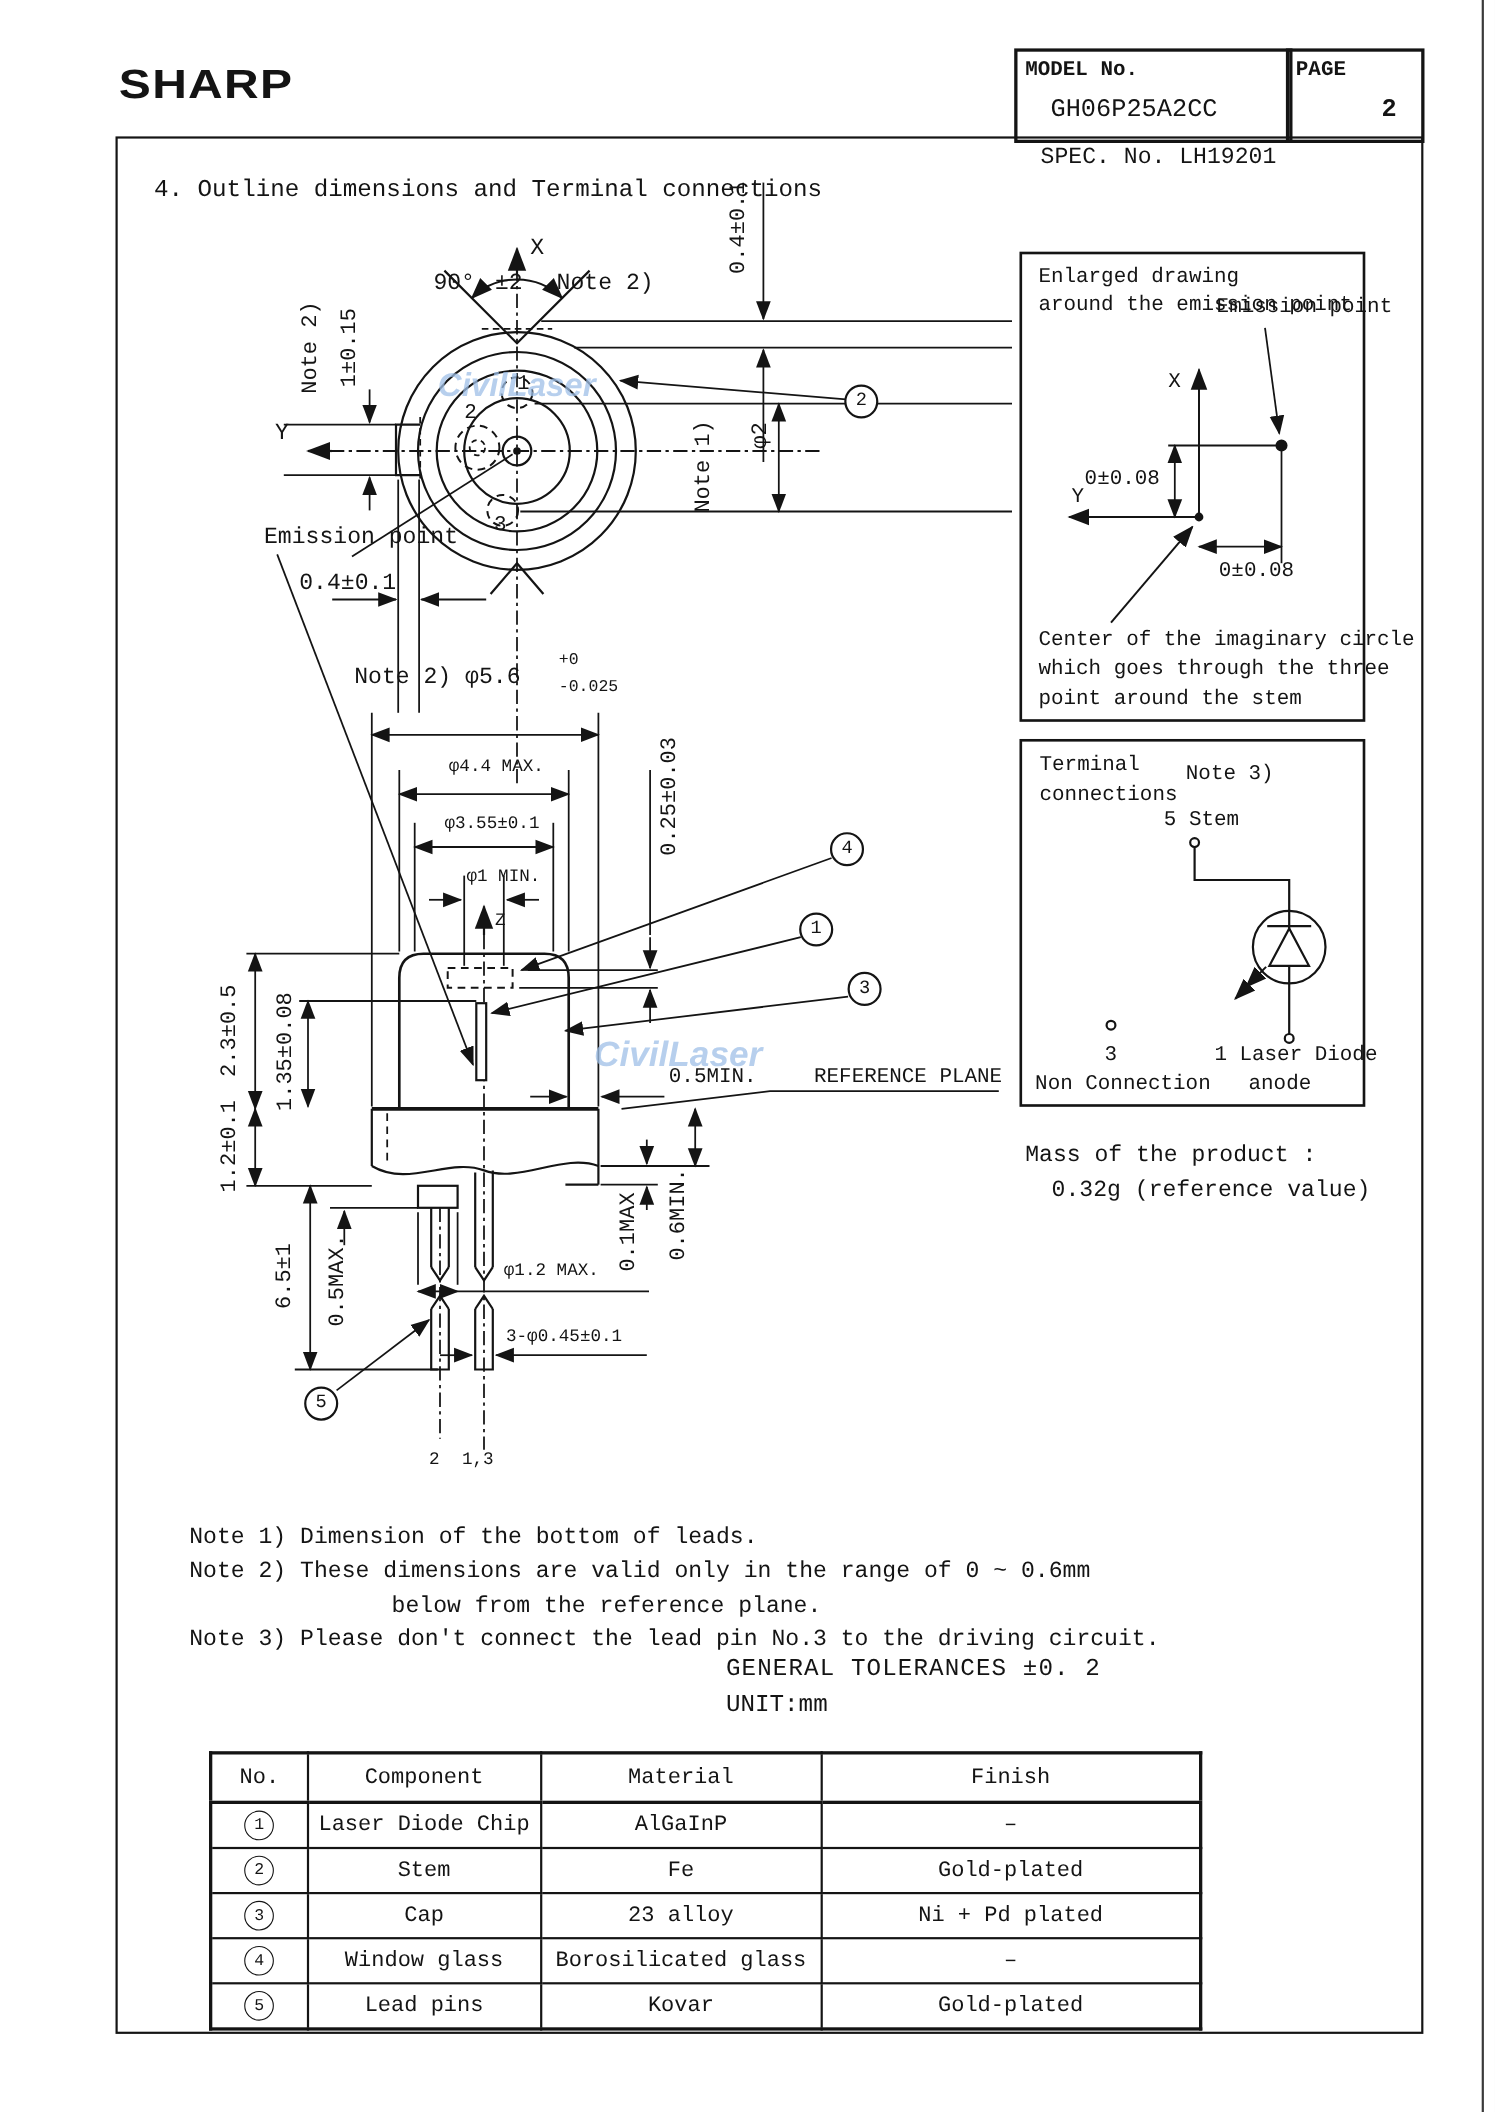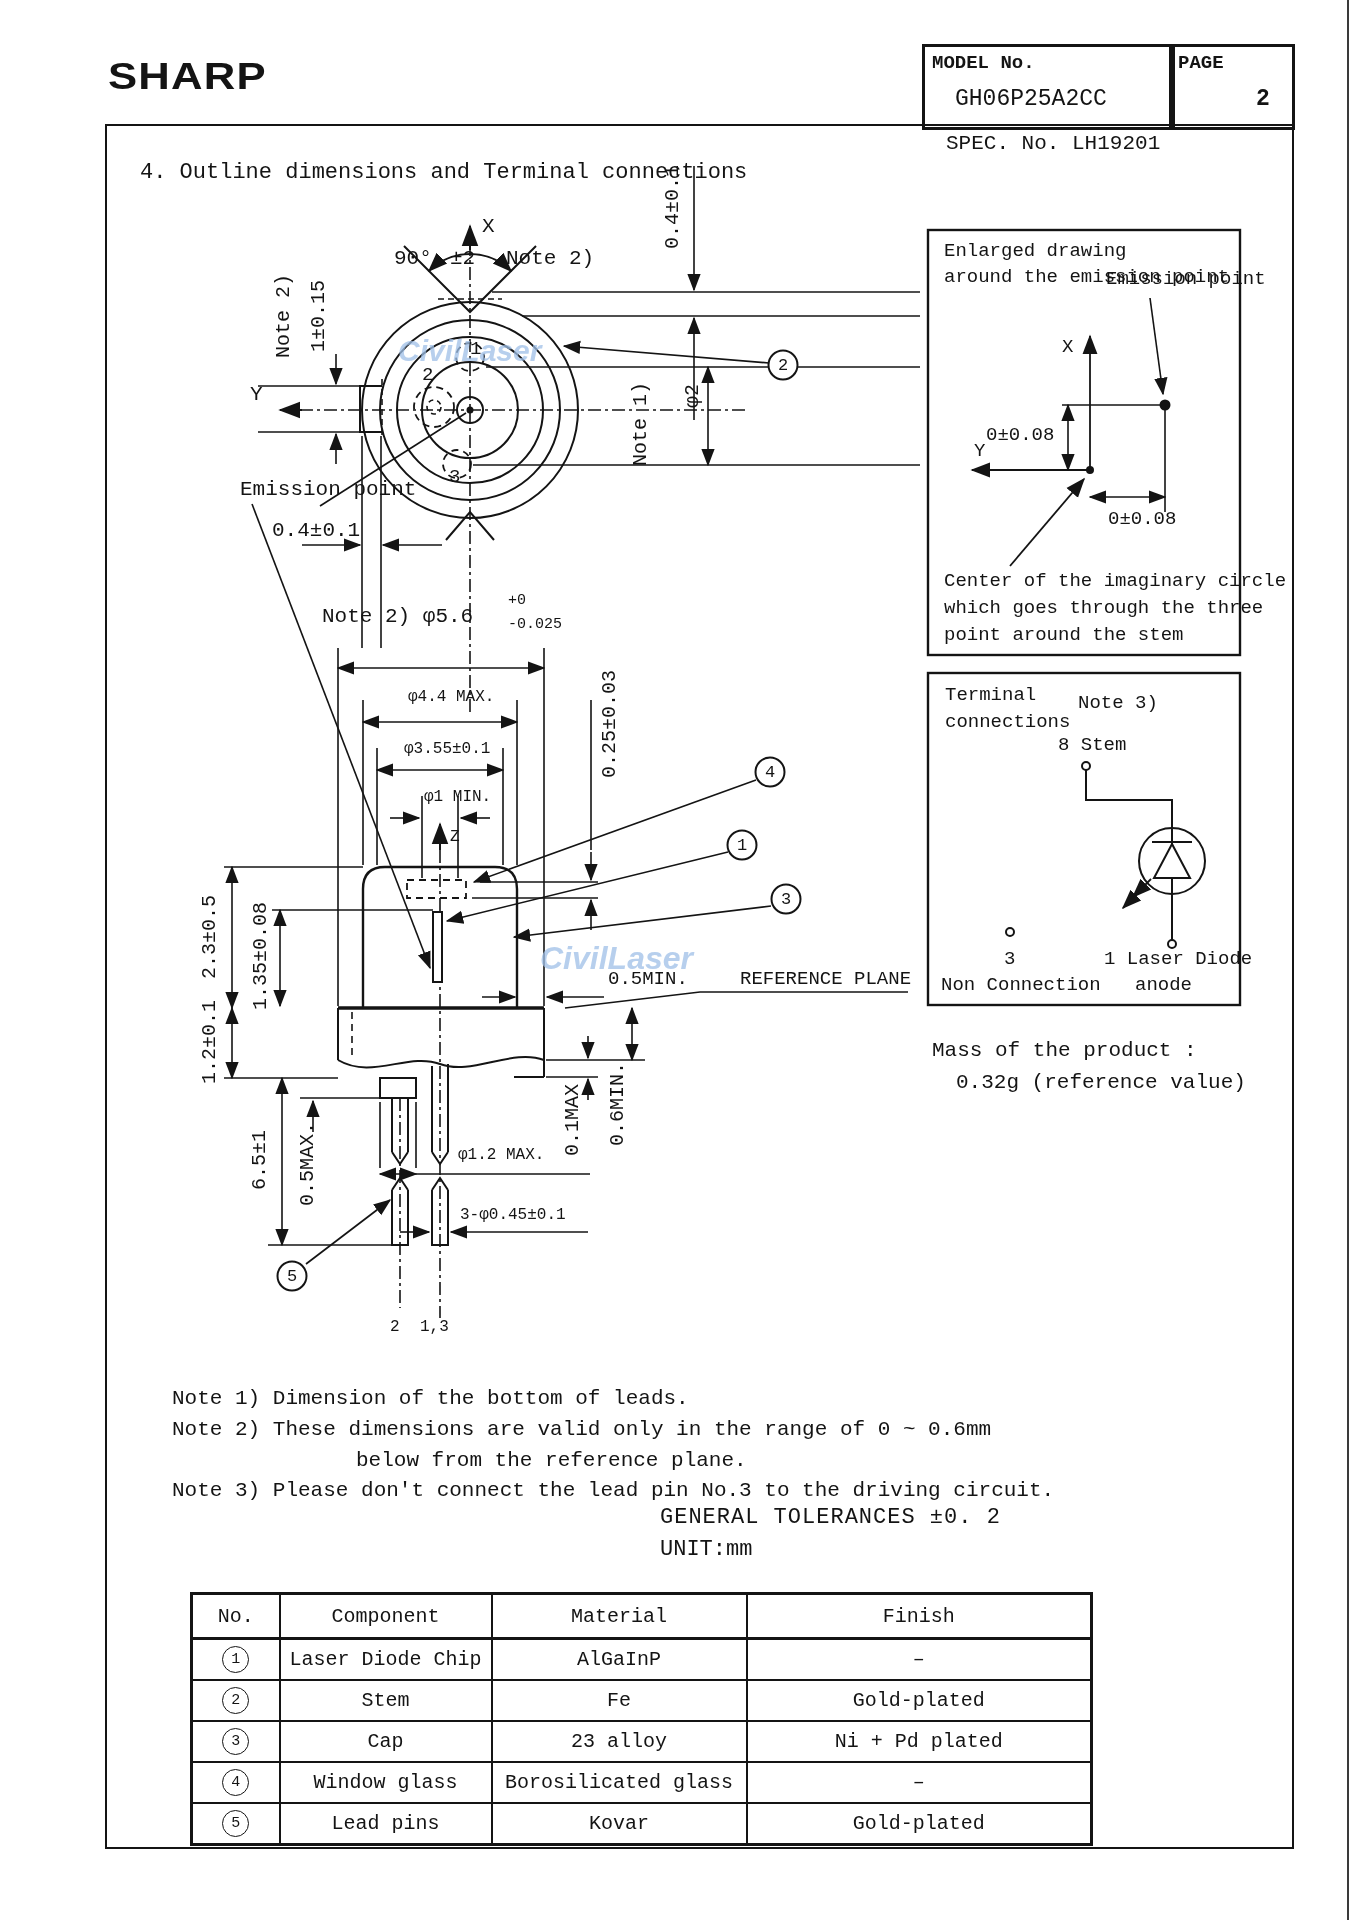--- a/index.html
+++ b/index.html
@@ -310,21 +310,21 @@
   <div class="lbl f19" style="left:1106px;top:268px;">Emission point</div>
   <div class="lbl f19" style="left:986px;top:424px;">0±0.08</div>
   <div class="lbl f19" style="left:1108px;top:508px;">0±0.08</div>
   <div class="lbl f19" style="left:944px;top:570px;">Center of the imaginary circle</div>
   <div class="lbl f19" style="left:944px;top:597px;">which goes through the three</div>
   <div class="lbl f19" style="left:944px;top:624px;">point around the stem</div>
 
   <div class="lbl f19" style="left:945px;top:684px;">Terminal</div>
   <div class="lbl f19" style="left:945px;top:711px;">connections</div>
   <div class="lbl f19" style="left:1078px;top:692px;">Note 3)</div>
-  <div class="lbl f19" style="left:1058px;top:734px;">8 Stem</div>
+  <div class="lbl f19" style="left:1058px;top:734px;">5 Stem</div>
   <div class="lbl f19" style="left:1004px;top:948px;">3</div>
   <div class="lbl f19" style="left:941px;top:974px;">Non Connection</div>
   <div class="lbl f19" style="left:1104px;top:948px;">1 Laser Diode</div>
   <div class="lbl f19" style="left:1135px;top:974px;">anode</div>
 
   <div class="lbl" style="left:932px;top:1038px;">Mass of the product :</div>
   <div class="lbl" style="left:956px;top:1070px;">0.32g (reference value)</div>
 
   <div class="lbl" style="left:172px;top:1386px;">Note 1) Dimension of the bottom of leads.</div>
   <div class="lbl" style="left:172px;top:1417px;">Note 2) These dimensions are valid only in the range of 0 ~ 0.6mm</div>

